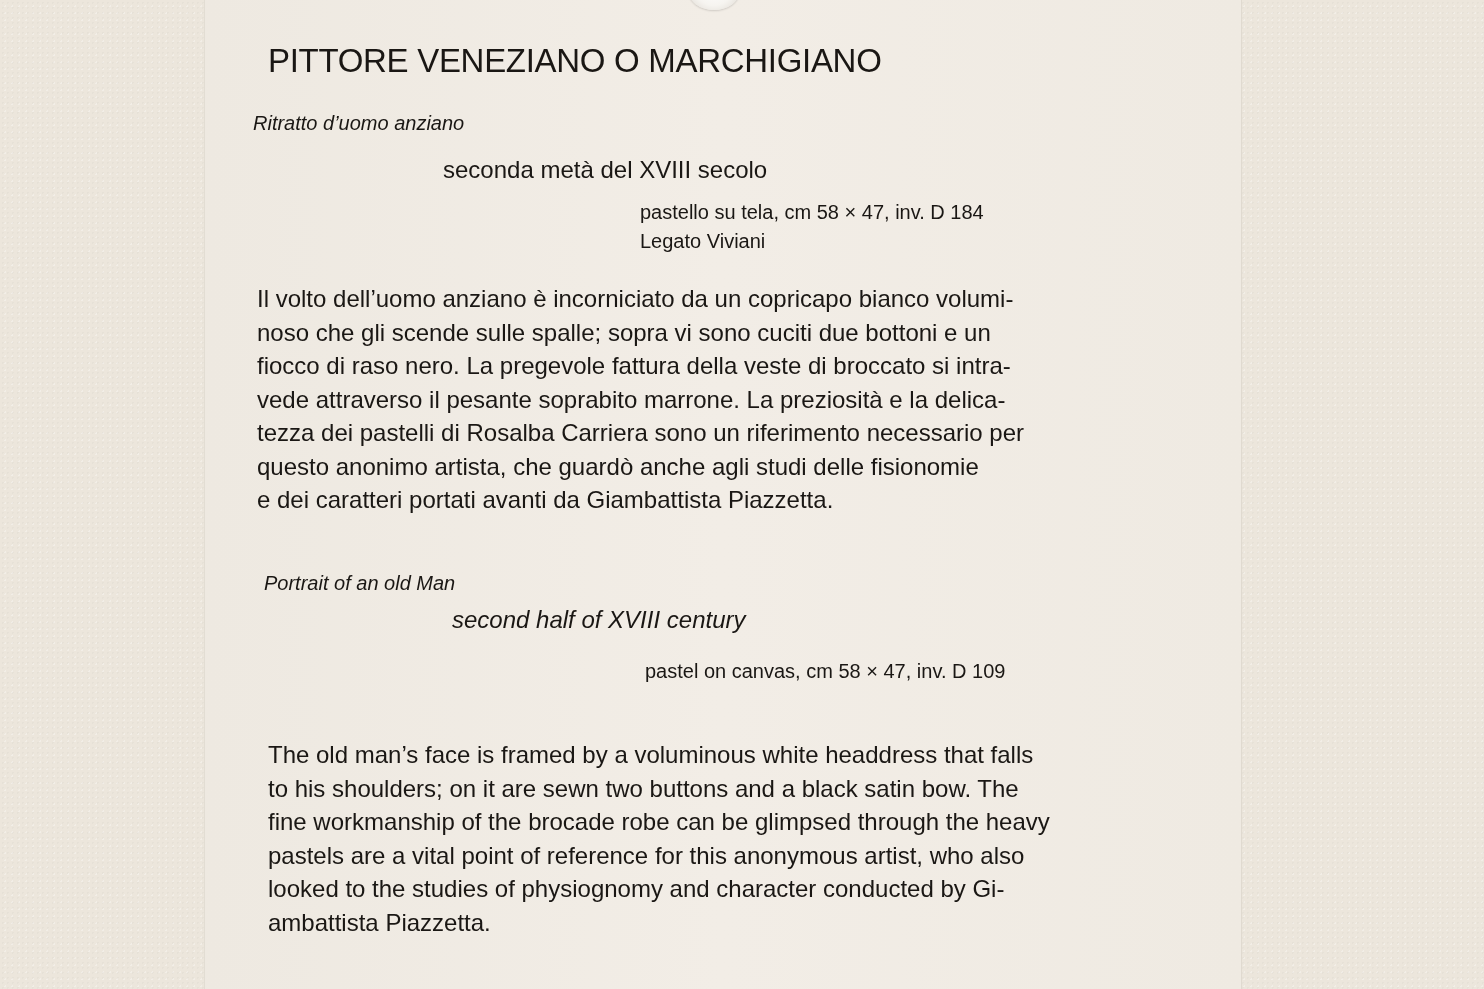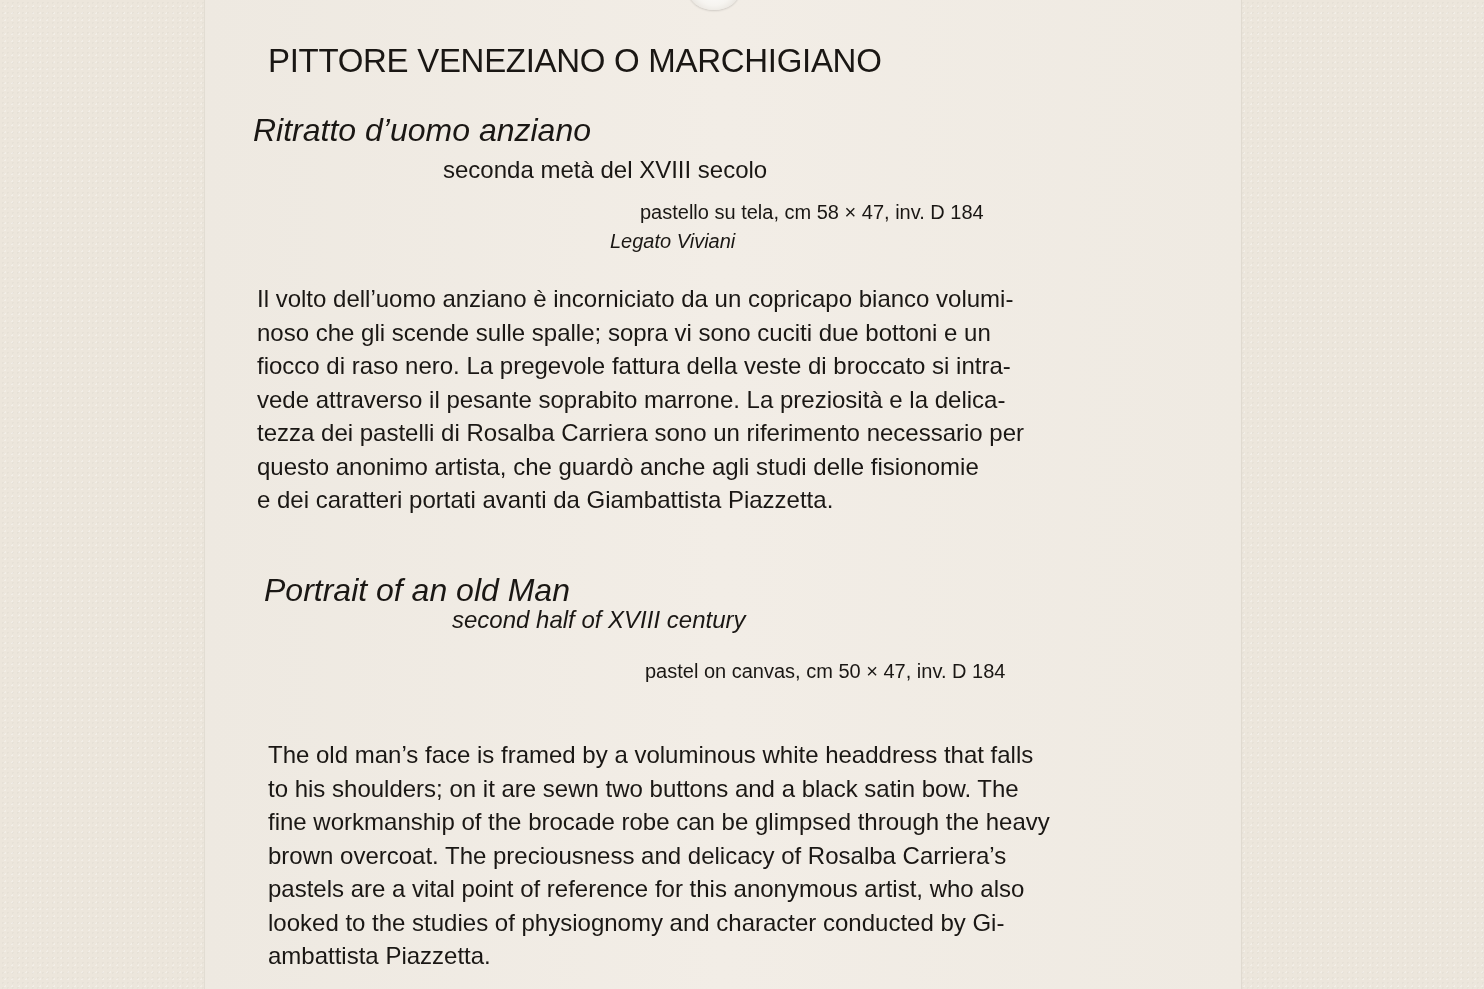--- a/index.html
+++ b/index.html
@@ -20,54 +20,53 @@
       box-shadow: 1px 0 0 rgba(0,0,0,0.05), -1px 0 0 rgba(0,0,0,0.04);
     }
     .pin {
       position: absolute; left: 688px; top: -30px; width: 52px; height: 40px;
       border-radius: 50%;
       background: radial-gradient(circle at 50% 40%, #ffffff 0%, #f6f4f0 55%, #dcd7cf 100%);
       box-shadow: 0 1px 2px rgba(0,0,0,0.15);
     }
     .t { position: absolute; white-space: nowrap; }
     .title { left: 252px; top: 42px; font-size: 33px; letter-spacing: -0.3px; font-weight: 400; margin-left: 16px; }
-    .it { font-style: italic; font-size: 32px; }
+    .it { font-style: italic; font-size: 20px; }
     .date { font-size: 24px; margin-top: 12px; }
     .meta { font-size: 20px; line-height: 29px; }
     .body { font-size: 24px; line-height: 33.5px; }
     .body div { white-space: nowrap; }
   </style>
 </head>
 <body>
 
 <div class="panel"></div>
 <div class="pin"></div>
 
 <div class="t title">PITTORE VENEZIANO O MARCHIGIANO</div>
 
 <div class="t it" style="left:253px; top:112px;">Ritratto d’uomo anziano</div>
 <div class="t date" style="left:443px; top:144px;">seconda metà del XVIII secolo</div>
 <div class="t meta" style="left:640px; top:198px;">pastello su tela, cm 58 × 47, inv. D 184</div>
-<div class="t meta" style="left:610px; top:227px;font-style:italic;">Legato Viviani</div>
+<div class="t meta" style="left:640px; top:227px;">Legato Viviani</div>
 
 <div class="t body" style="left:257px; top:282px;">
   <div>Il volto dell’uomo anziano è incorniciato da un copricapo bianco volumi-</div>
   <div>noso che gli scende sulle spalle; sopra vi sono cuciti due bottoni e un</div>
   <div>fiocco di raso nero. La pregevole fattura della veste di broccato si intra-</div>
   <div>vede attraverso il pesante soprabito marrone. La preziosità e la delica-</div>
   <div>tezza dei pastelli di Rosalba Carriera sono un riferimento necessario per</div>
   <div>questo anonimo artista, che guardò anche agli studi delle fisionomie</div>
   <div>e dei caratteri portati avanti da Giambattista Piazzetta.</div>
 </div>
 
 <div class="t it" style="left:264px; top:572px;">Portrait of an old Man</div>
 <div class="t date" style="left:452px; top:594px;font-style:italic;">second half of XVIII century</div>
-<div class="t meta" style="left:645px; top:657px;">pastel on canvas, cm 50 × 47, inv. D 184</div>
+<div class="t meta" style="left:645px; top:657px;">pastel on canvas, cm 58 × 47, inv. D 109</div>
 
 <div class="t body" style="left:268px; top:738px;">
   <div>The old man’s face is framed by a voluminous white headdress that falls</div>
   <div>to his shoulders; on it are sewn two buttons and a black satin bow. The</div>
   <div>fine workmanship of the brocade robe can be glimpsed through the heavy</div>
-  <div>brown overcoat. The preciousness and delicacy of Rosalba Carriera’s</div>
   <div>pastels are a vital point of reference for this anonymous artist, who also</div>
   <div>looked to the studies of physiognomy and character conducted by Gi-</div>
   <div>ambattista Piazzetta.</div>
 </div>
 
 </body></html>

